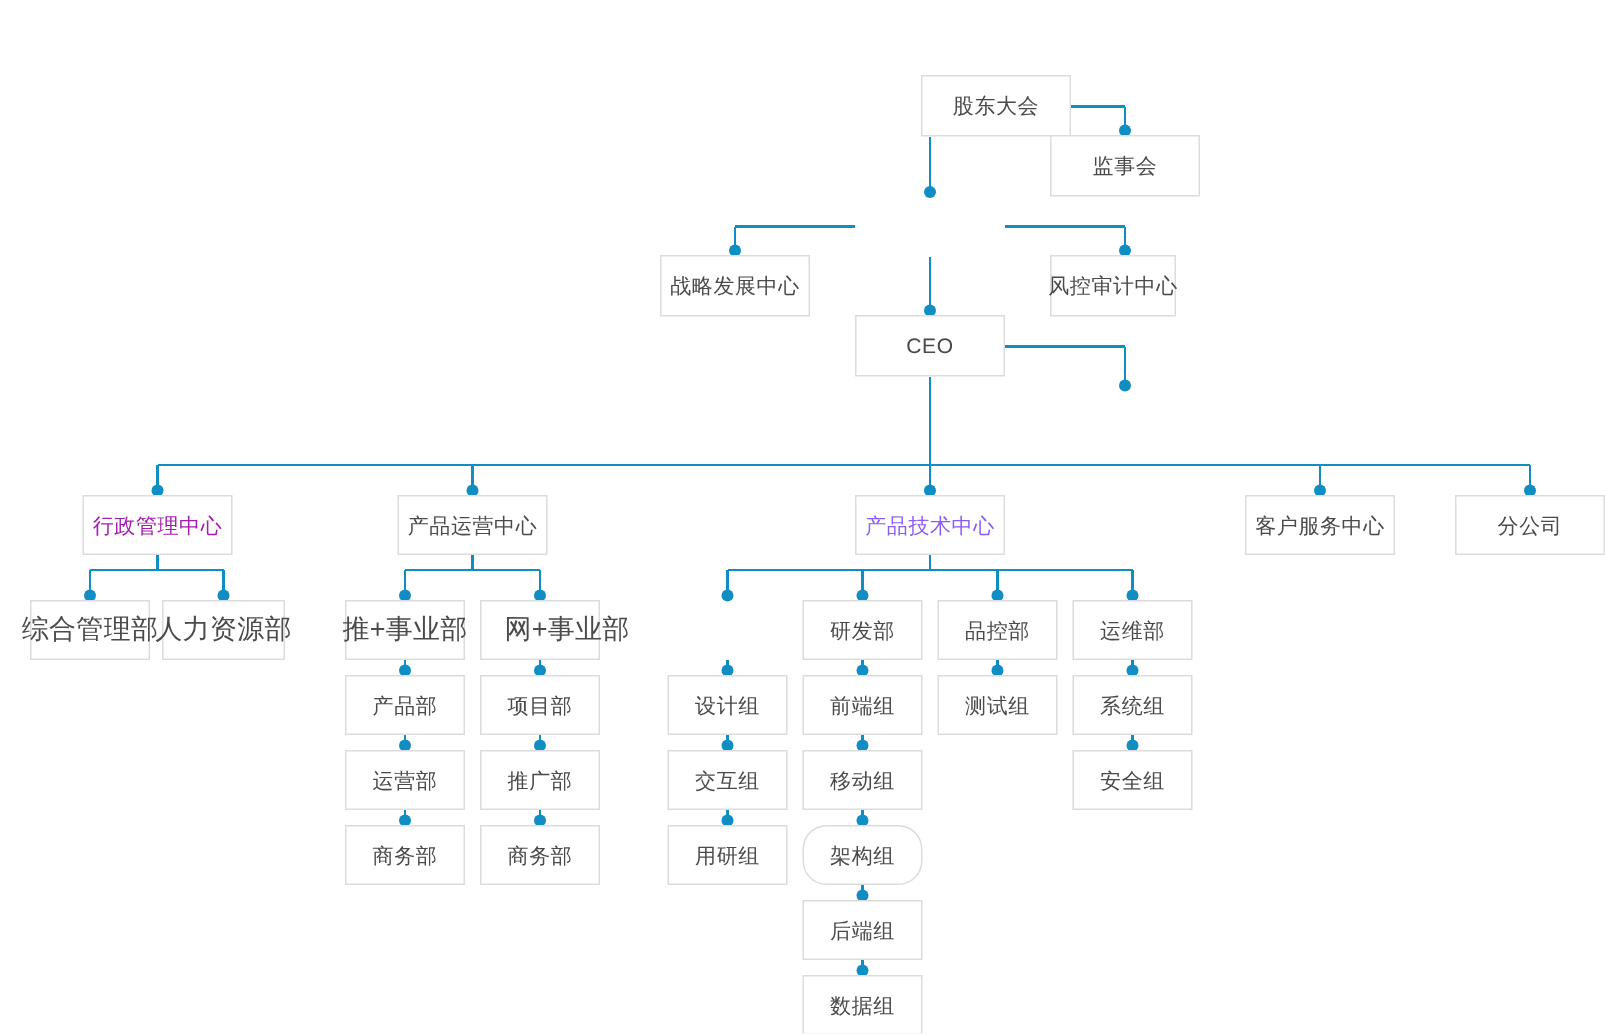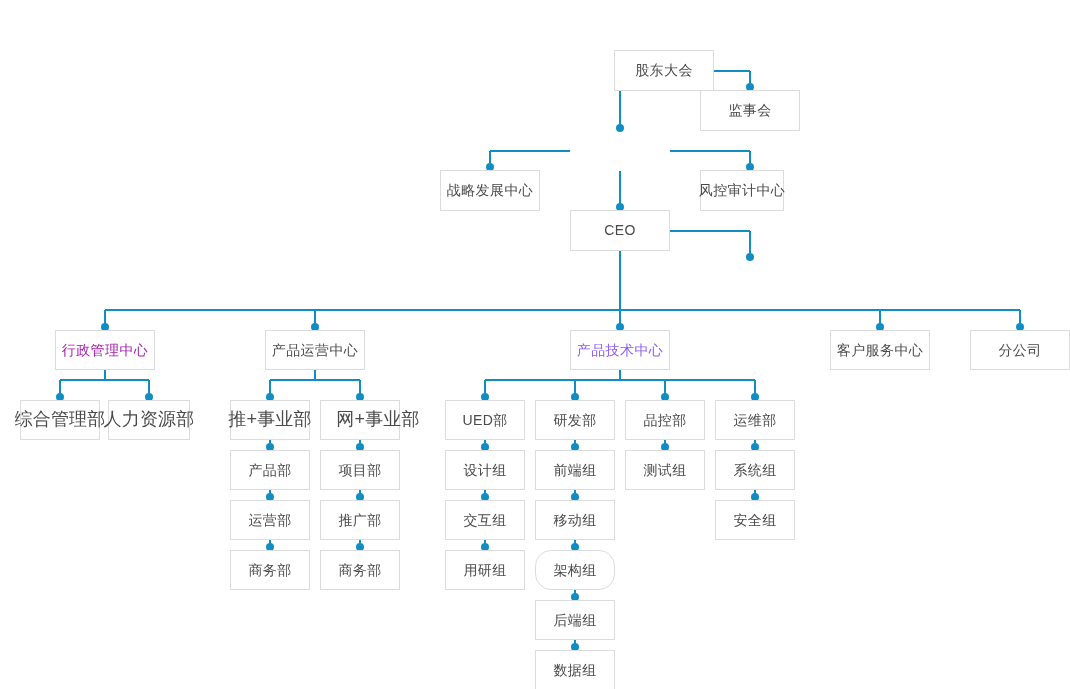--- a/index.html
+++ b/index.html
@@ -199,23 +199,20 @@
       </div>
       <div class="org-node" style="left: 320px; top: 500px; width: 80px; height: 40px; border-color: rgb(220, 220, 220); background: rgb(255, 255, 255); color: rgb(74, 74, 74);">
         <span>推广部</span>
       </div>
       <div class="org-node" style="left: 230px; top: 550px; width: 80px; height: 40px; border-color: rgb(220, 220, 220); background: rgb(255, 255, 255); color: rgb(74, 74, 74);">
         <span>商务部</span>
       </div>
       <div class="org-node" style="left: 320px; top: 550px; width: 80px; height: 40px; border-color: rgb(220, 220, 220); background: rgb(255, 255, 255); color: rgb(74, 74, 74);">
         <span>商务部</span>
       </div>
-      <div class="org-node" style="left: 445px; top: 400px; width: 80px; height: 40px; border-color: rgb(220, 220, 220); background: rgb(255, 255, 255); color: rgb(74, 74, 74);">
-        <span>UED部</span>
-      </div>
       <div class="org-node" style="left: 535px; top: 400px; width: 80px; height: 40px; border-color: rgb(220, 220, 220); background: rgb(255, 255, 255); color: rgb(74, 74, 74);">
         <span>研发部</span>
       </div>
       <div class="org-node" style="left: 625px; top: 400px; width: 80px; height: 40px; border-color: rgb(220, 220, 220); background: rgb(255, 255, 255); color: rgb(74, 74, 74);">
         <span>品控部</span>
       </div>
       <div class="org-node" style="left: 715px; top: 400px; width: 80px; height: 40px; border-color: rgb(220, 220, 220); background: rgb(255, 255, 255); color: rgb(74, 74, 74);">
         <span>运维部</span>
       </div>
       <div class="org-node" style="left: 445px; top: 450px; width: 80px; height: 40px; border-color: rgb(220, 220, 220); background: rgb(255, 255, 255); color: rgb(74, 74, 74);">

